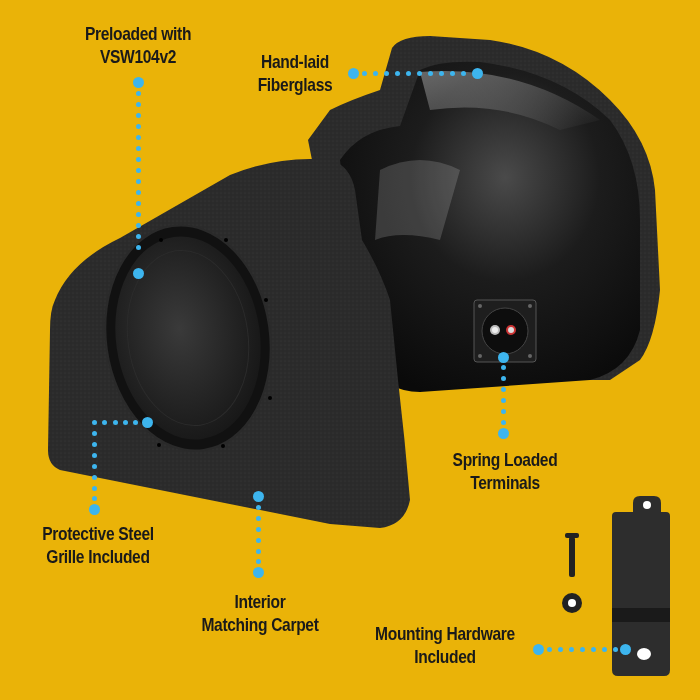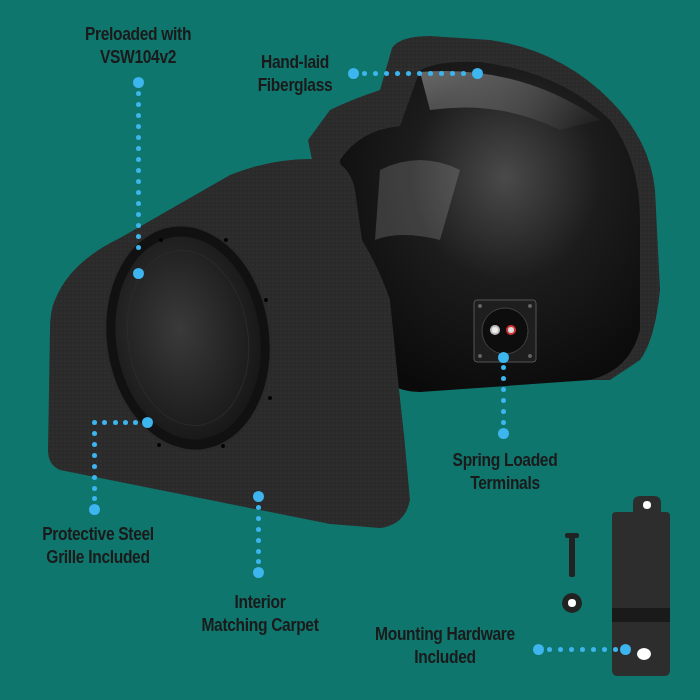--- a/index.html
+++ b/index.html
@@ -1,19 +1,19 @@
 <!DOCTYPE html>
 <html><head>
   <meta charset="utf-8">
   <style>
     html, body { margin: 0; padding: 0; background: #ffffff; }
     .canvas {
       position: relative;
       width: 700px; height: 700px;
-      background: #0f766e;
+      background: #eab308;
       overflow: hidden;
     }
     .label {
       position: absolute;
       font-family: "Liberation Sans", sans-serif;
       font-weight: bold;
       font-stretch: condensed;
       color: #1a1a1a;
       font-size: 19px;
       line-height: 23px;

